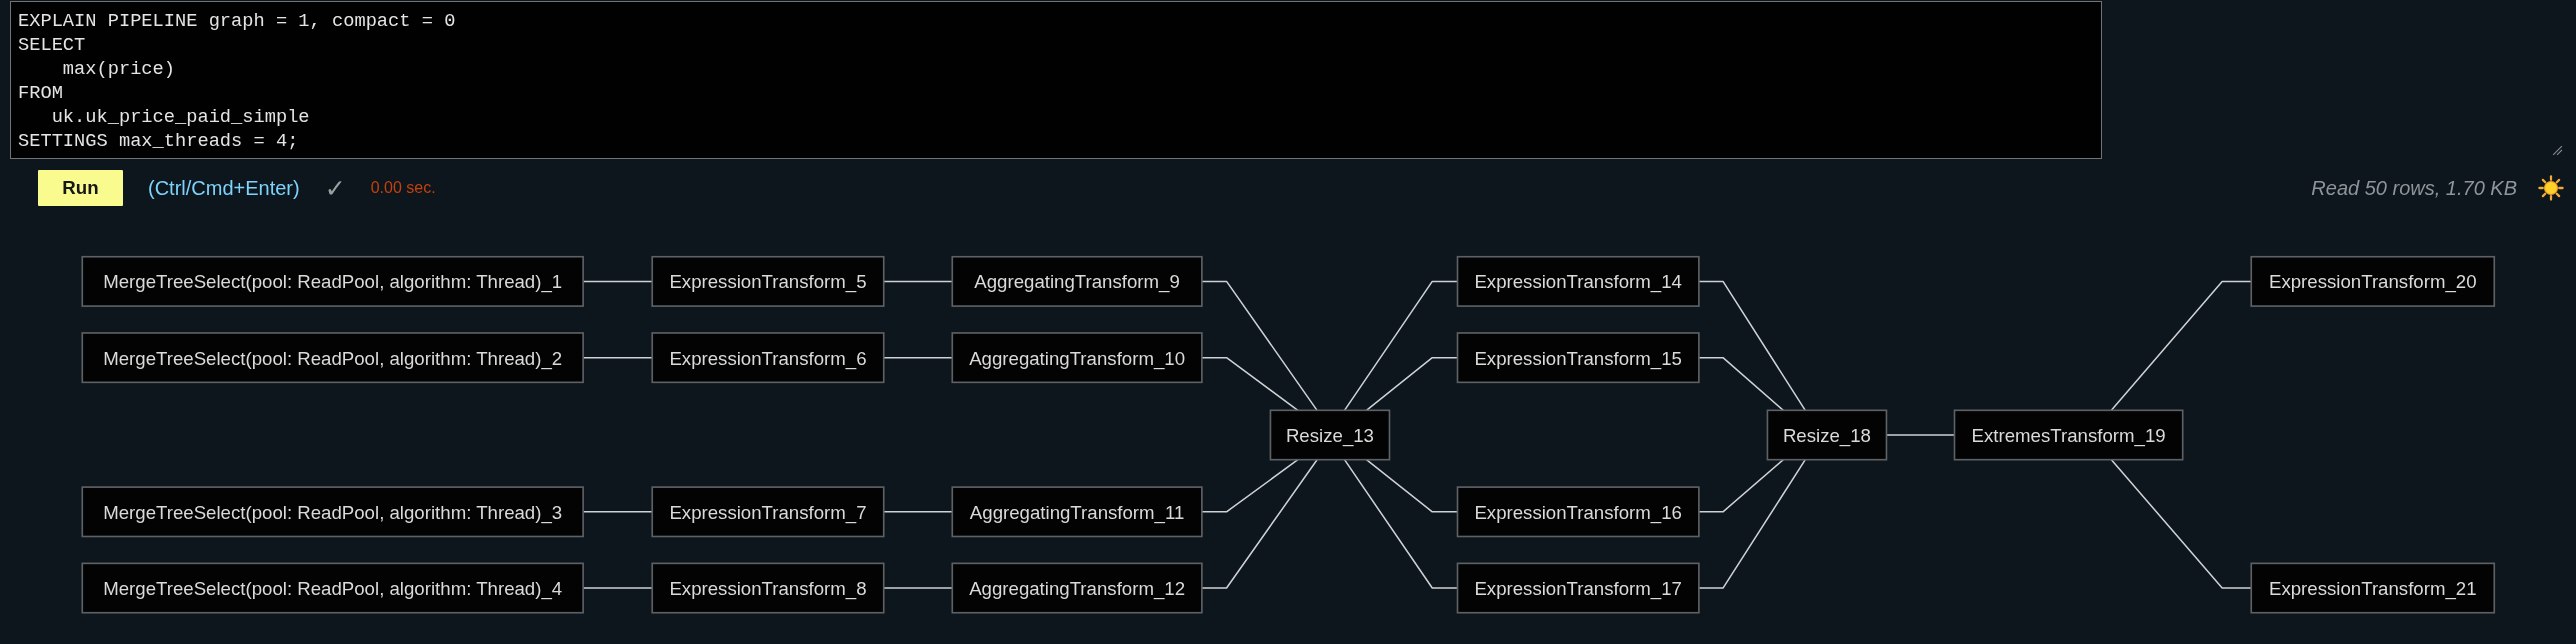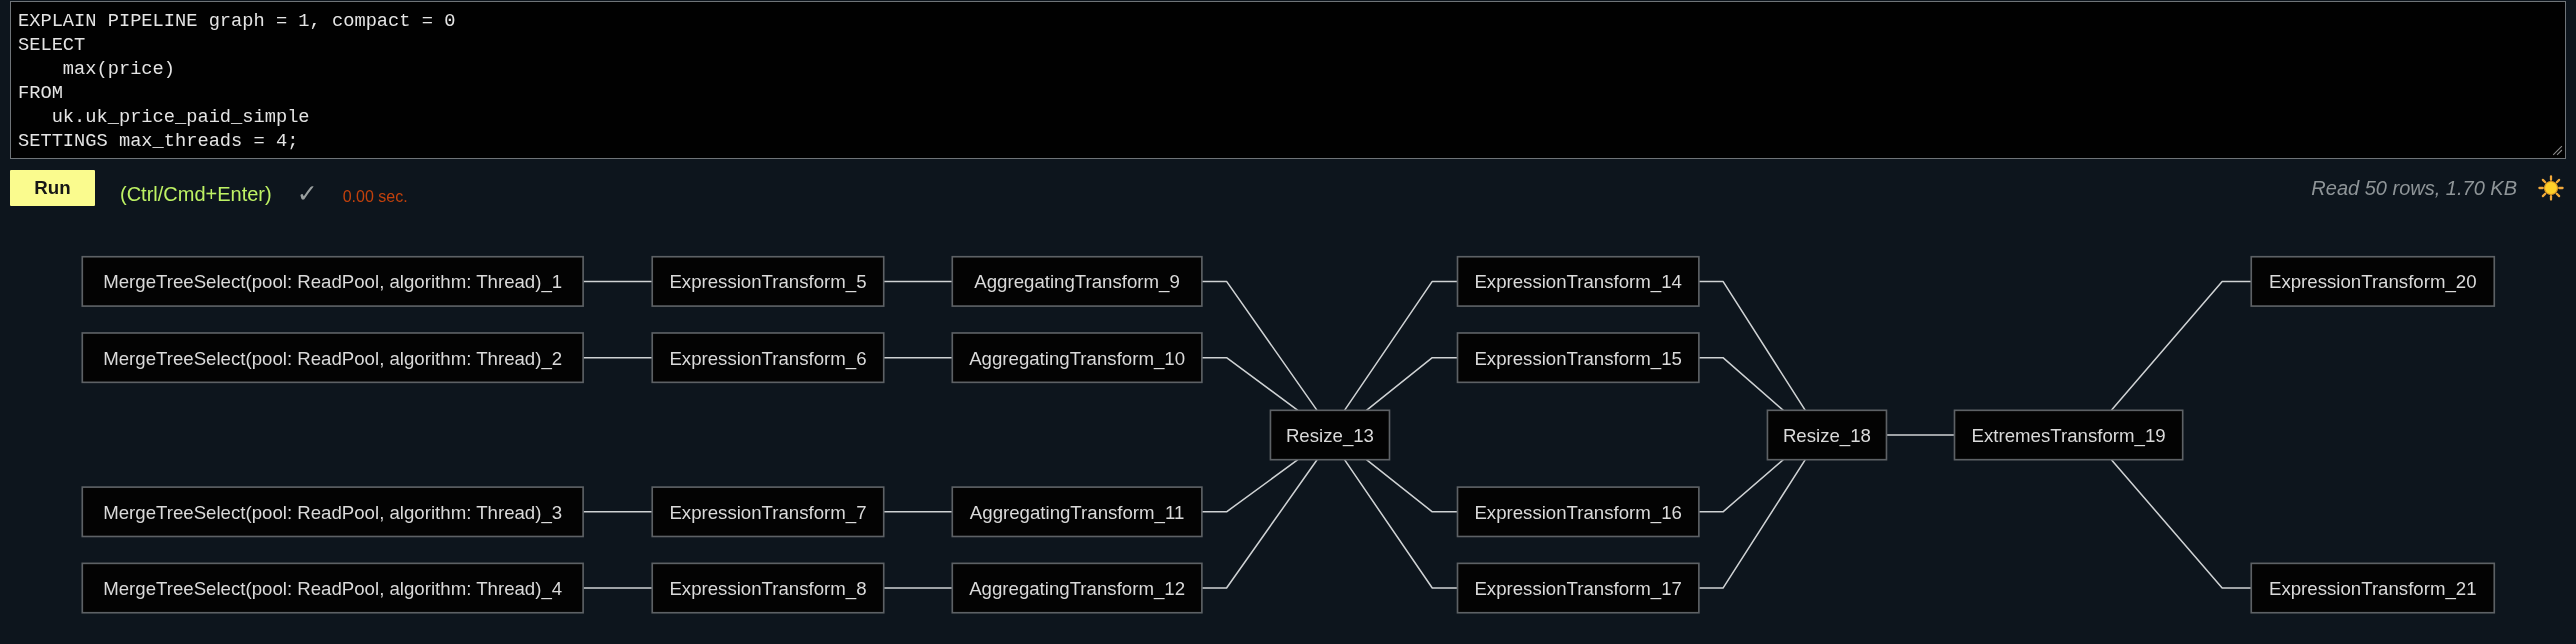--- a/index.html
+++ b/index.html
@@ -9,21 +9,21 @@
     height: 644px;
     background: #0d151d;
     font-family: "Liberation Sans", sans-serif;
     overflow: hidden;
   }
 
   
   #sql-editor {
     position: absolute;
     left: 10.4px; top: 1.1px;
-    width: 2556px; height: 158px;
+    width: 2092px; height: 158px;
     box-sizing: border-box;
     background: #010101;
     border: 1.1px solid #6f7478;
     color: #e4e4e4;
     font-family: "Liberation Mono", monospace;
     font-size: 18.7px;
     line-height: 24px;
     padding: 6.6px 0 0 6.6px;
     resize: none;
     overflow: hidden;
@@ -40,34 +40,34 @@
   #toolbar {
     position: absolute;
     left: 0; top: 165px;
     width: 100%; height: 46px;
     display: flex;
     align-items: center;
     justify-content: space-between;
     box-sizing: border-box;
     padding: 0 12px 0 10px;
   }
-  .toolbar-left  { display: flex; align-items: flex-end; gap: 25px; }
+  .toolbar-left  { display: flex; align-items: center; gap: 25px; margin-left: 28px; }
   .toolbar-right { display: flex; align-items: center; gap: 21px; font-style: italic; }
   #run-button {
     background: #fafb8e;
     color: #161616;
     border: none;
     border-radius: 1.1px;
     font-family: "Liberation Sans", sans-serif;
     font-size: 18.7px;
     font-weight: bold;
     width: 85px; height: 36px;
     cursor: pointer;
   }
-  .hint-text    { color: #bef264; font-size: 20px; }
+  .hint-text    { color: #7dd3fc; font-size: 20px; }
   .check-icon   { color: #9aa0a0; font-size: 25px; line-height: 25px; }
   .elapsed-text { color: #c2410c; font-size: 16px; }
   .stats-text   { color: #8f9598; font-size: 20px; }
   .sun-button { background: none; border: none; padding: 0; cursor: pointer; line-height: 0; }
 
   
   #graph-svg { position: absolute; left: 0; top: 0; width: 2576px; height: 644px; }
 </style>
 </head>
 <body>

